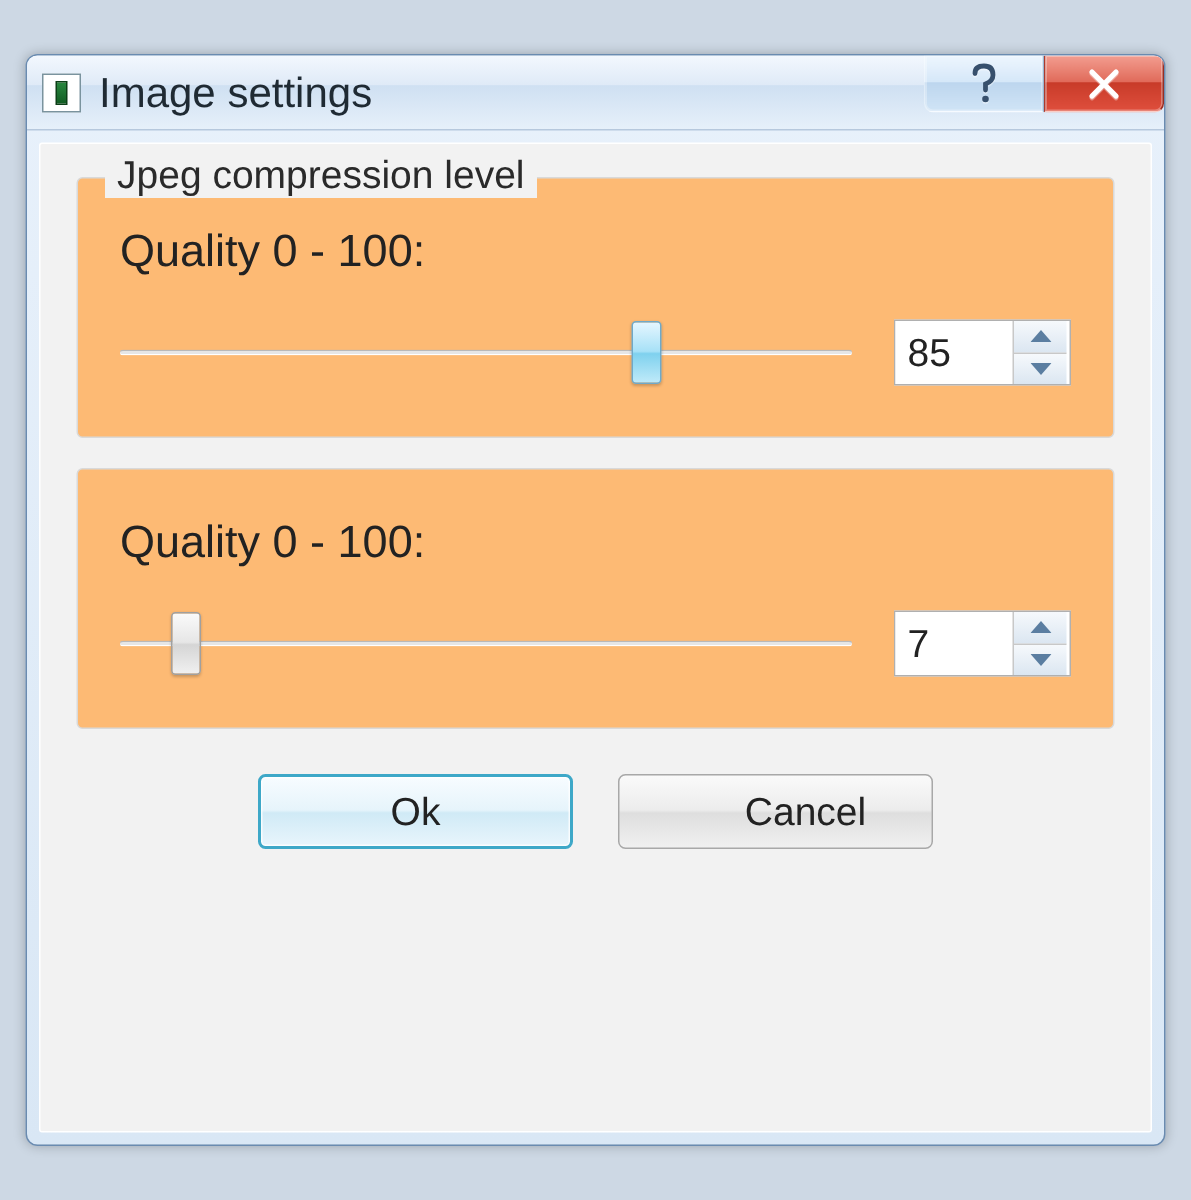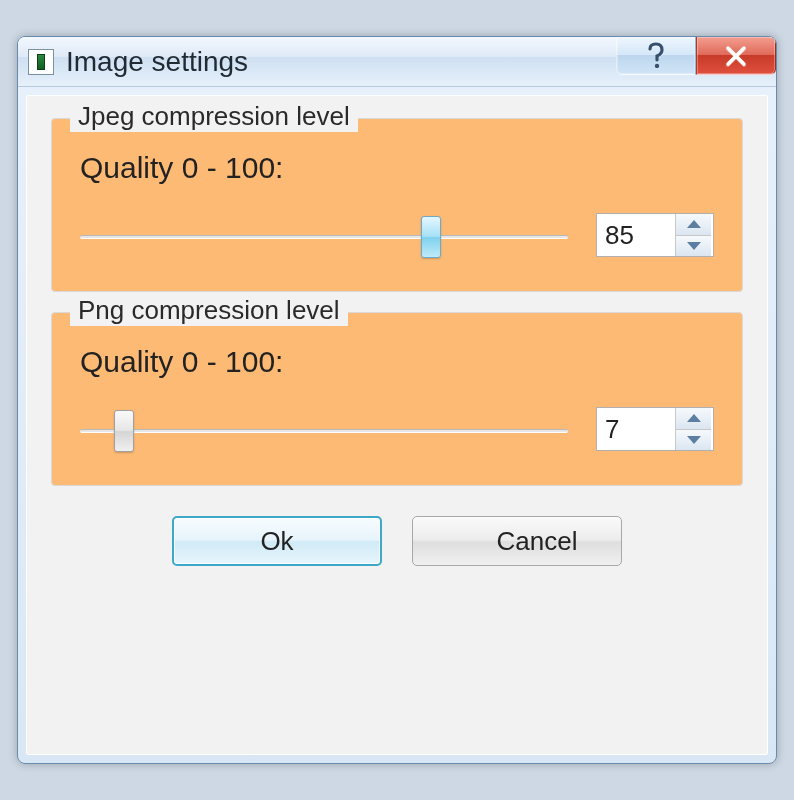--- a/index.html
+++ b/index.html
@@ -109,21 +109,21 @@
   font-size: 26px;
   color: #2a2a2a;
 }
 .quality-label {
   font-size: 30px;
   color: #222;
   margin-bottom: 28px;
 }
 .control-row {
   display: flex;
-  align-items: flex-end;
+  align-items: center;
   gap: 28px;
 }
 .slider {
   flex: 1;
   height: 40px;
   position: relative;
 }
 .track {
   position: absolute;
   left: 0; right: 0;
@@ -258,21 +258,20 @@
               <svg width="14" height="8">
                   <polygon points="0,0 14,0 7,8"></polygon>
                 </svg>
             </button>
           </div>
         </div>
       </div>
     </div>
 
     <div class="groupbox">
-      <span class="group-legend">Png compression level</span>
       <div class="quality-label">Quality 0 - 100:</div>
       <div class="control-row">
         <div class="slider">
           <div class="track"></div>
           <div class="thumb gray" style="left:9%"></div>
         </div>
         <div class="spinbox">
           <input class="spin-input" value="7" style="">
           <div class="spin-btns">
             <button class="spin-btn">

